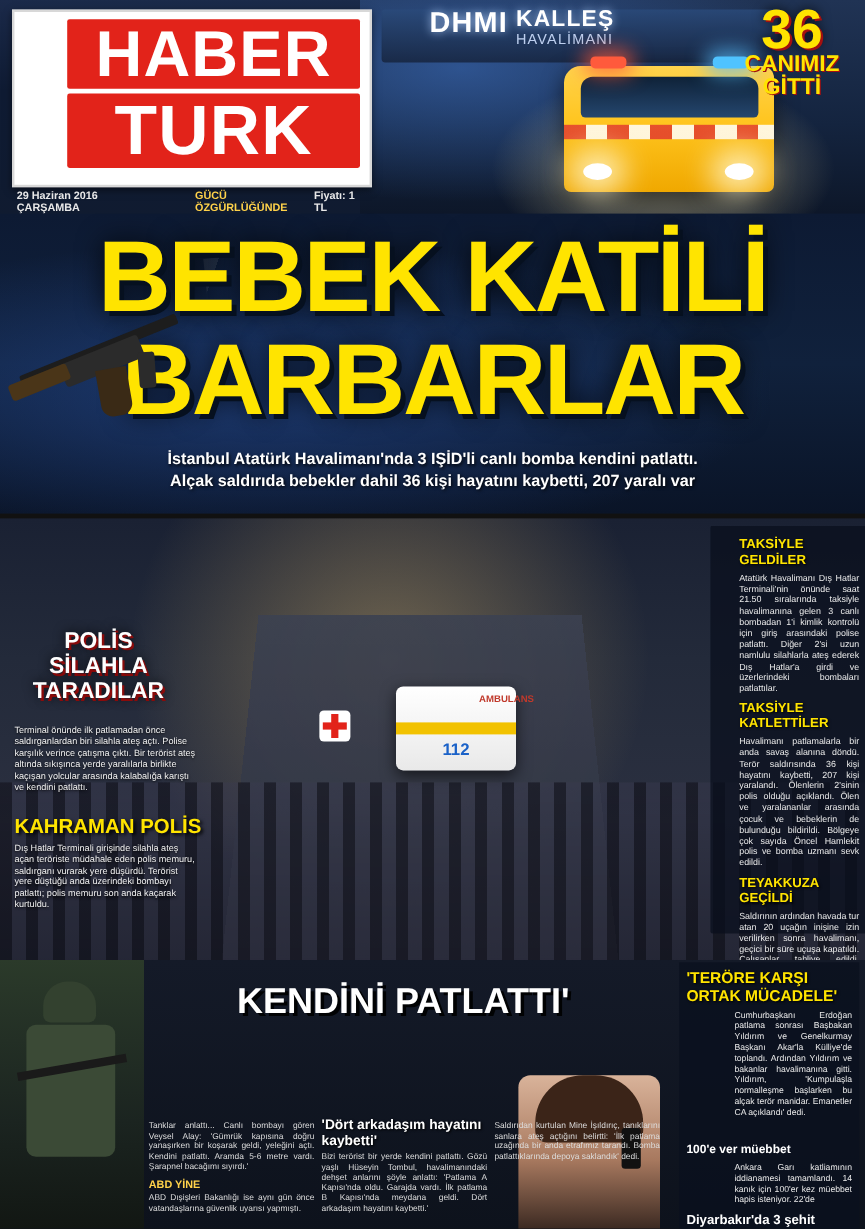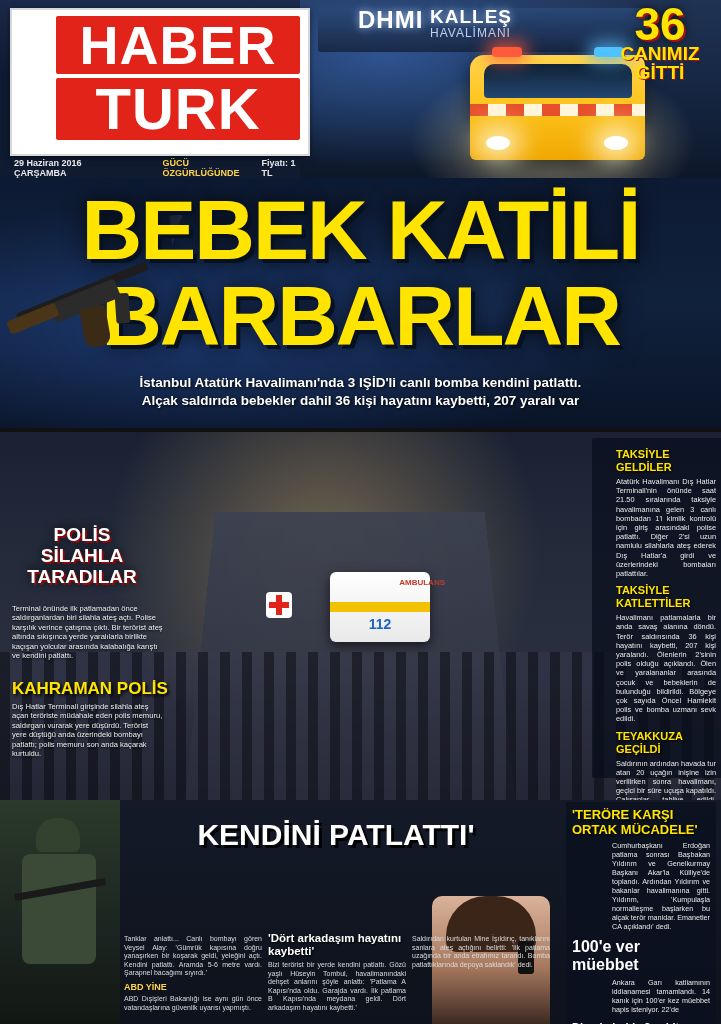--- a/index.html
+++ b/index.html
@@ -268,21 +268,21 @@
 
   .right-bottom {
     position:absolute; left:566px; top:802px; width:150px; height:222px;
     background:rgba(10,16,30,.8); padding:5px 6px;
   }
   .rb-h {
     color:#ffe400; font-weight:bold; font-size:13px; line-height:15px;
     text-shadow:1px 1px 2px #000;
   }
   .rb-p { color:#e8e8e8; font-size:7.2px; line-height:9px; margin-top:4px; text-align:justify;margin-left:40px; }
-  .rb-h2 { color:#ffffff; font-weight:bold; font-size:16px; margin-top:7px; }
+  .rb-h2 { color:#ffffff; font-weight:bold; font-size:10px; margin-top:22px; }
   .rb-h3 { color:#ffffff; font-weight:bold; font-size:11px; margin-top:7px; }
 </style>
 </head>
 <body>
 
 <div class="page">
 
   <div class="top-band">
     <div class="airport-photo"></div>
     <div class="terminal-lights"></div>

